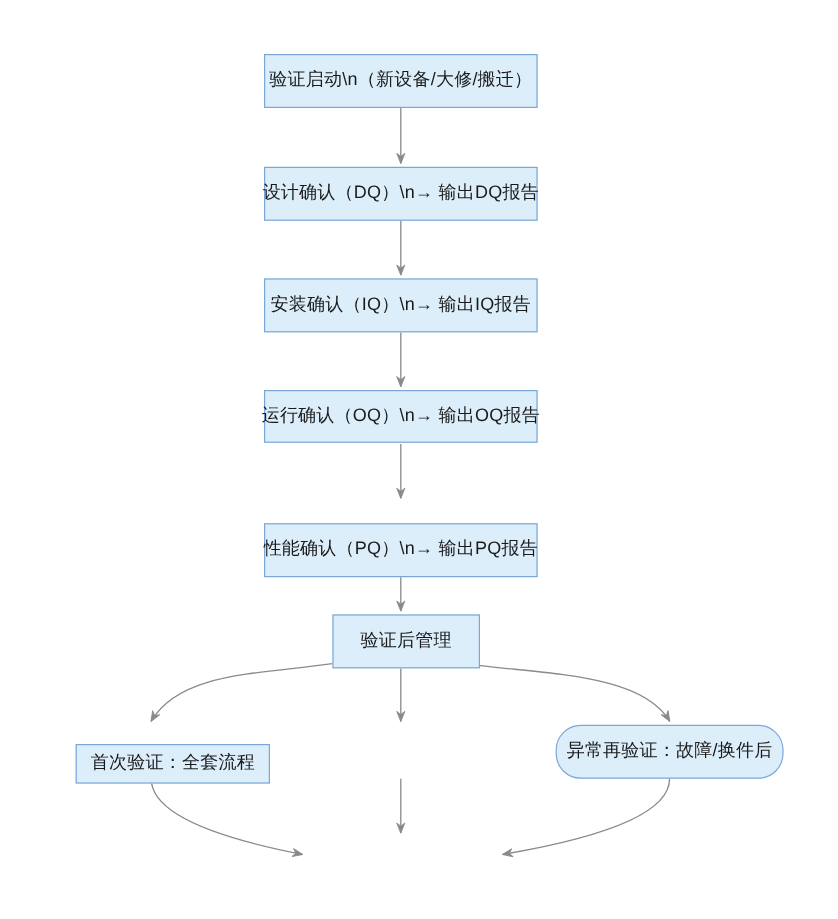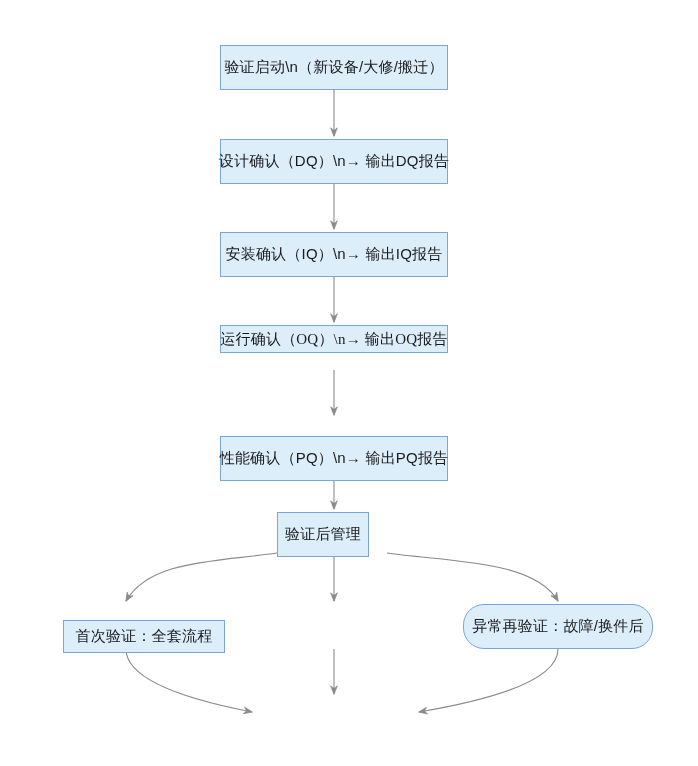--- a/index.html
+++ b/index.html
@@ -84,29 +84,29 @@
   </div>
 
   <div class="node" style="left:220px; top:139px; width:228px; height:45px;">
     <span>设计确认（DQ）\n→ 输出DQ报告</span>
   </div>
 
   <div class="node" style="left:220px; top:232px; width:228px; height:45px;">
     <span>安装确认（IQ）\n→ 输出IQ报告</span>
   </div>
 
-  <div class="node" style="left:220px; top:325px; width:228px; height:28px;font-family:Liberation Serif, serif;">
+  <div class="node" style="left:220px; top:325px; width:228px; height:44px;">
     <span>运行确认（OQ）\n→ 输出OQ报告</span>
   </div>
 
   <div class="node" style="left:220px; top:436px; width:228px; height:45px;">
     <span>性能确认（PQ）\n→ 输出PQ报告</span>
   </div>
 
-  <div class="node" style="left:277px; top:512px; width:92px; height:45px;">
+  <div class="node" style="left:277px; top:512px; width:123px; height:45px;">
     <span>验证后管理</span>
   </div>
 
   <div class="node" style="left:45px; top:620px; width:162px; height:33px;margin-left:18px;">
     <span>首次验证：全套流程</span>
   </div>
 
 
   <div class="node" style="left:463px; top:604px; width:190px; height:45px;border-radius:21px;">
     <span>异常再验证：故障/换件后</span>

